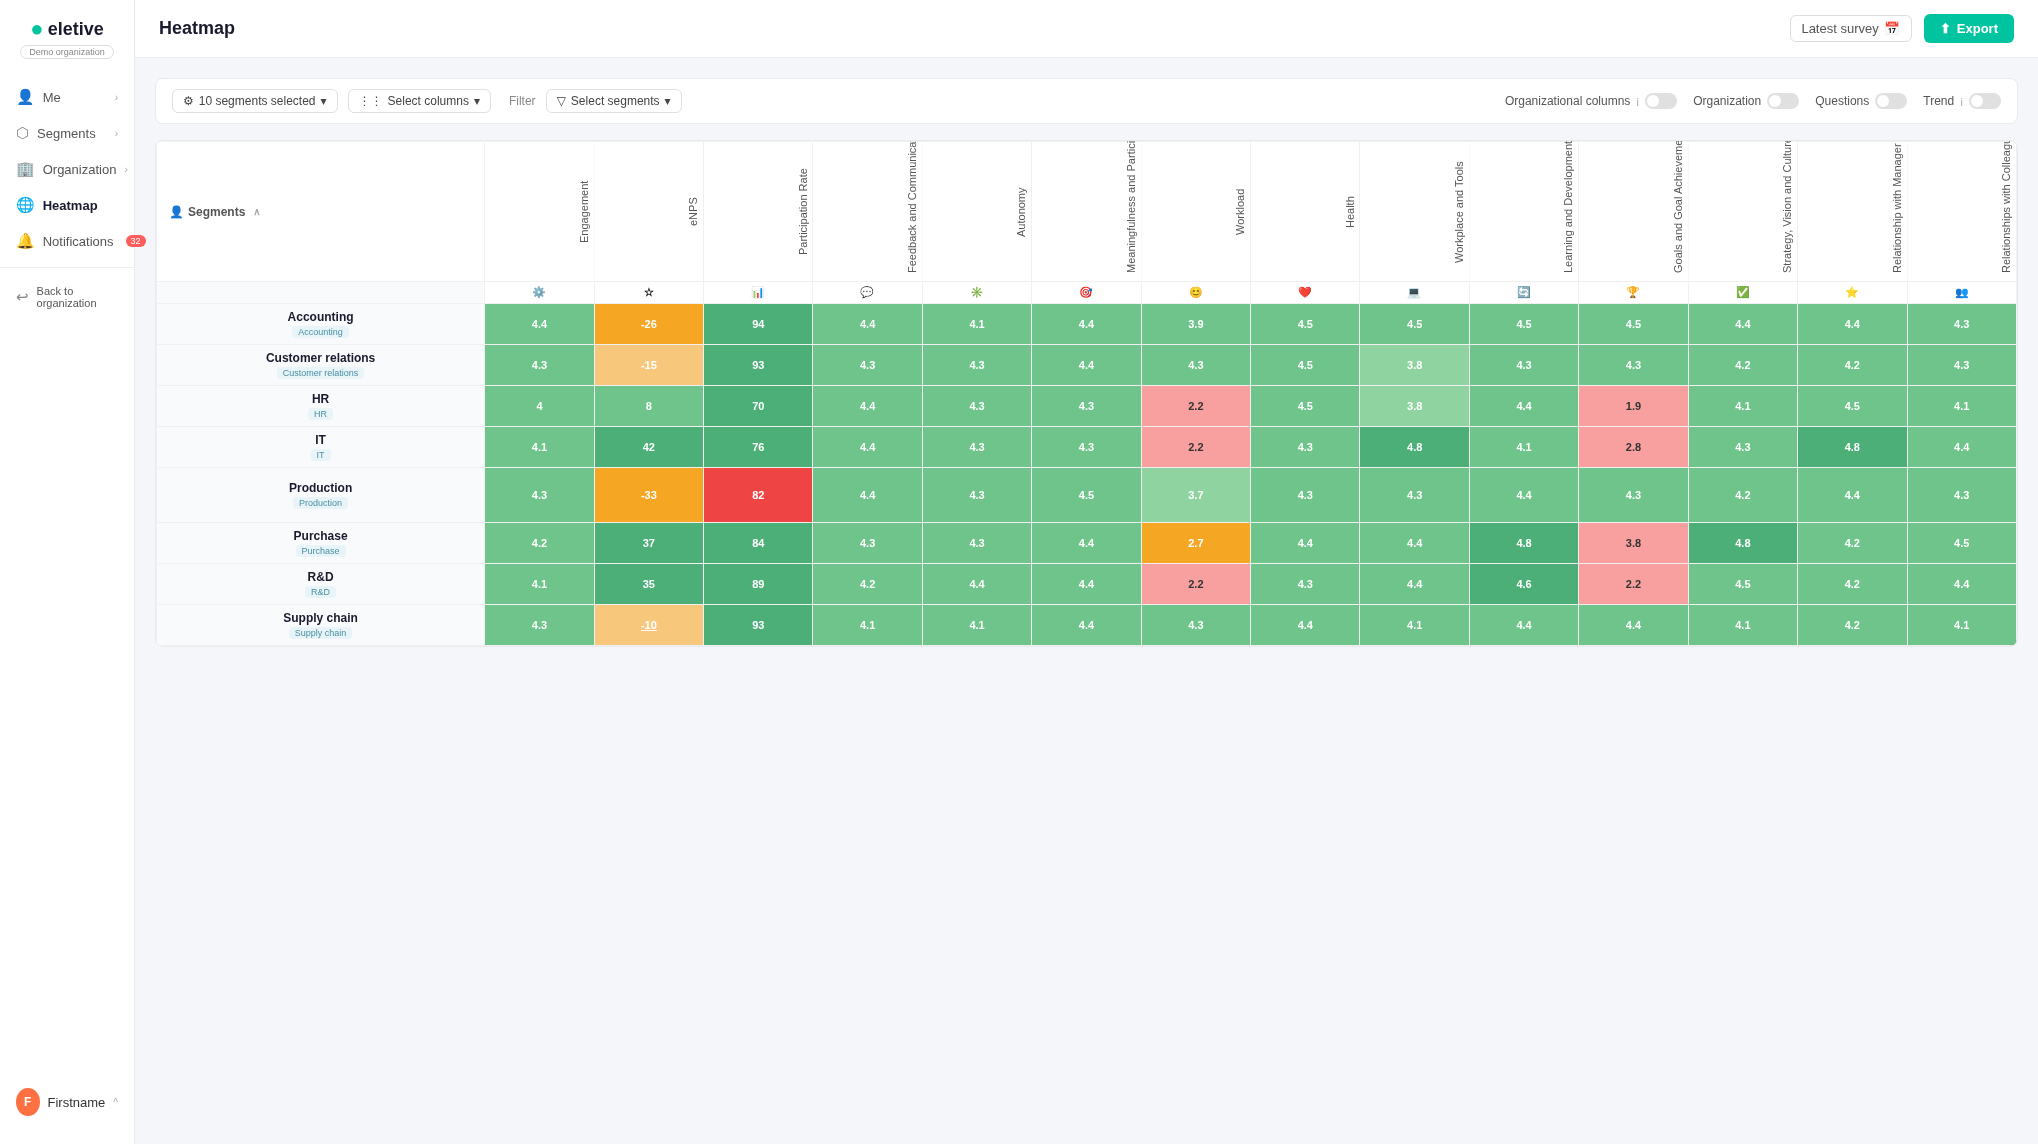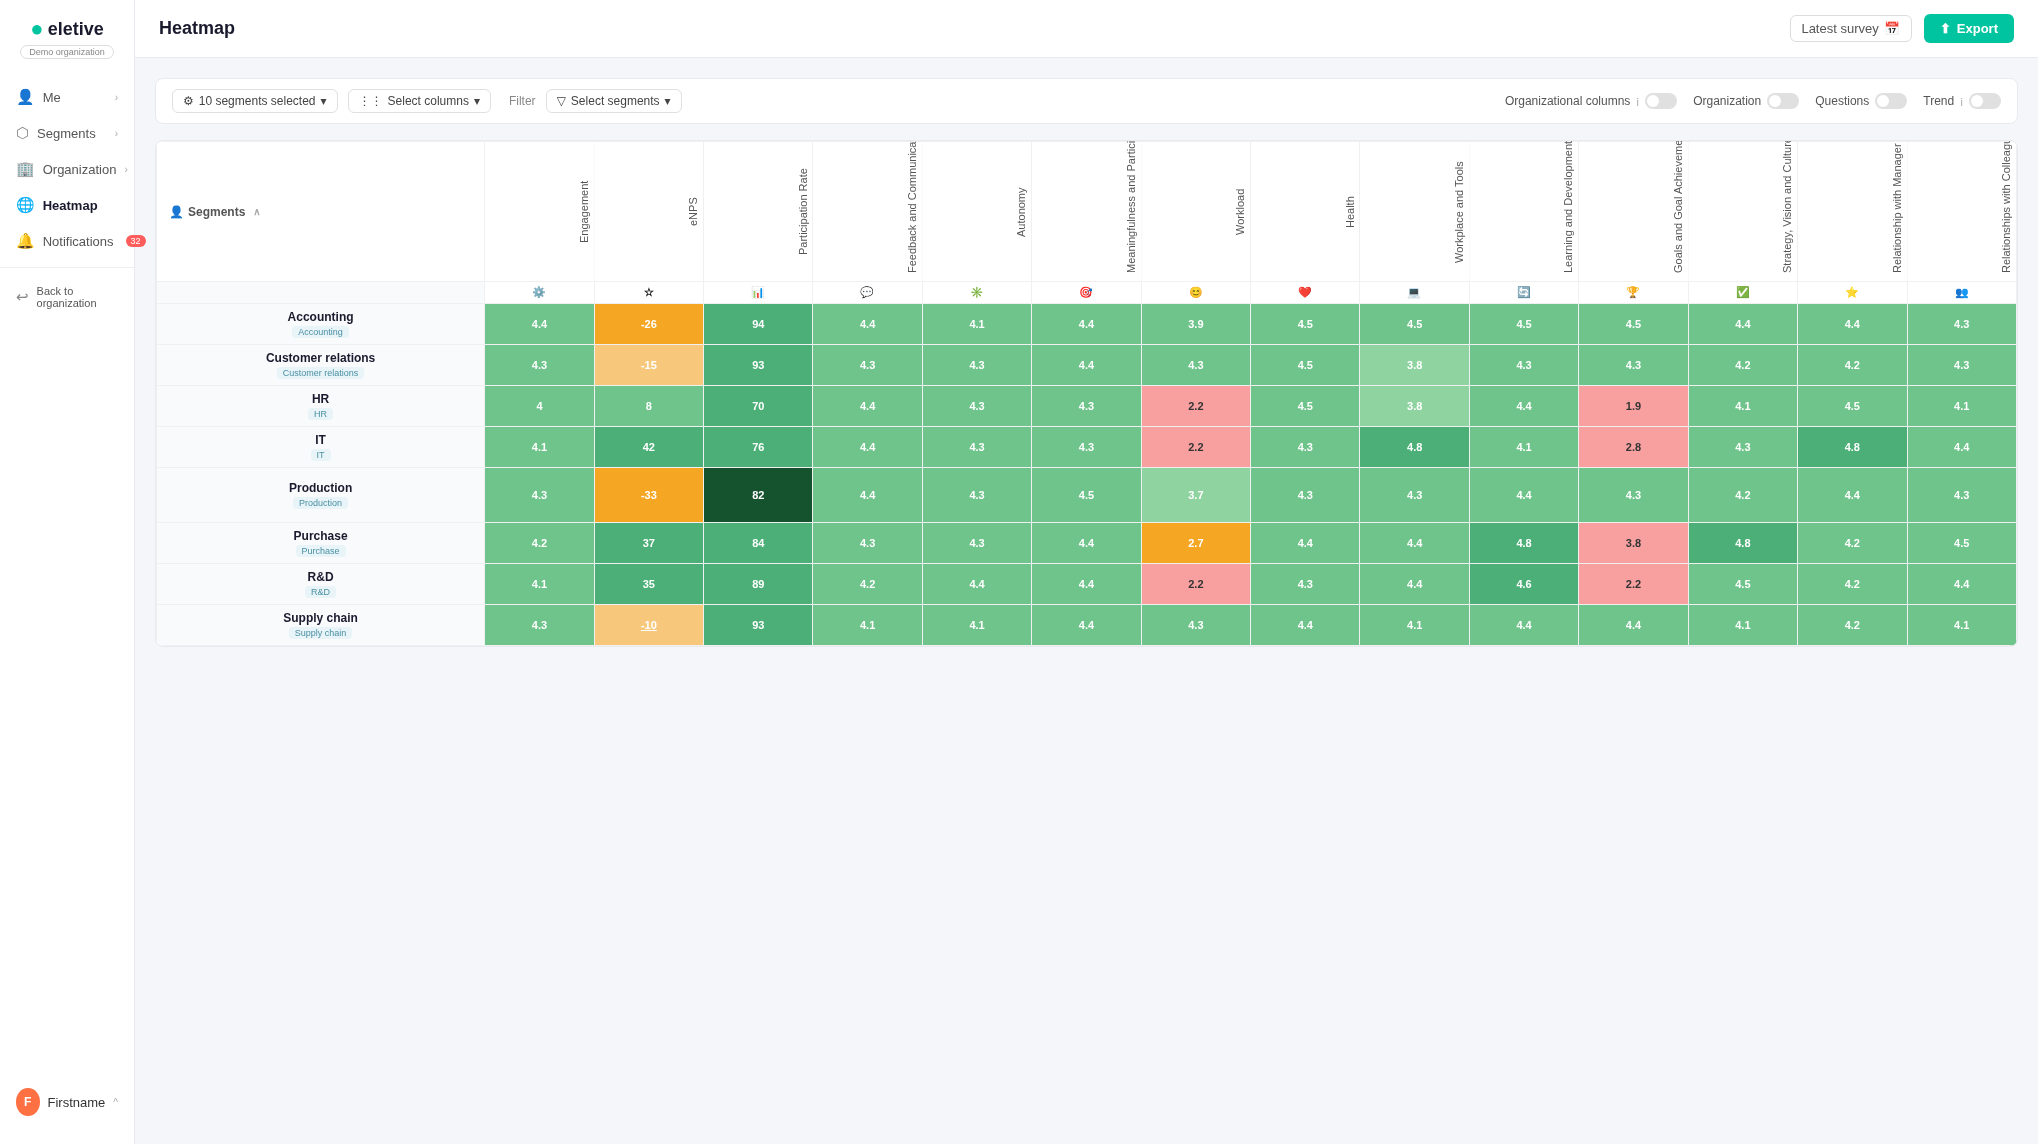--- a/index.html
+++ b/index.html
@@ -439,21 +439,21 @@
               <td class="cell" style="background: rgb(76, 175, 119); color: rgb(255, 255, 255); padding: 6px 4px;">4.8</td>
               <td class="cell" style="background: rgb(110, 196, 138); color: rgb(255, 255, 255); padding: 6px 4px;">4.4</td>
             </tr>
             <tr>
               <td class="segment-col segments-cell" style="padding: 6px 12px;">
     <div style="font-weight:600;font-size:12px;color:#1a1a2e;">Production</div>
     <span style="display:inline-block;background:#e8f4f8;color:#4a90a4;border-radius:4px;padding:1px 6px;font-size:9px;margin-top:2px;">Production</span>
   </td>
               <td class="cell" style="background: rgb(110, 196, 138); color: rgb(255, 255, 255); padding: 6px 4px;">4.3</td>
               <td class="cell" style="background: rgb(245, 166, 35); color: rgb(255, 255, 255); padding: 6px 4px;">-33</td>
-              <td class="cell" style="background: #14532d; color: rgb(255, 255, 255); padding: 21px 4px;">82</td>
+              <td class="cell" style="background: #ef4444; color: rgb(255, 255, 255); padding: 21px 4px;">82</td>
               <td class="cell" style="background: rgb(110, 196, 138); color: rgb(255, 255, 255); padding: 6px 4px;">4.4</td>
               <td class="cell" style="background: rgb(110, 196, 138); color: rgb(255, 255, 255); padding: 6px 4px;">4.3</td>
               <td class="cell" style="background: rgb(110, 196, 138); color: rgb(255, 255, 255); padding: 6px 4px;">4.5</td>
               <td class="cell" style="background: rgb(143, 212, 160); color: rgb(255, 255, 255); padding: 6px 4px;">3.7</td>
               <td class="cell" style="background: rgb(110, 196, 138); color: rgb(255, 255, 255); padding: 6px 4px;">4.3</td>
               <td class="cell" style="background: rgb(110, 196, 138); color: rgb(255, 255, 255); padding: 6px 4px;">4.3</td>
               <td class="cell" style="background: rgb(110, 196, 138); color: rgb(255, 255, 255); padding: 6px 4px;">4.4</td>
               <td class="cell" style="background: rgb(110, 196, 138); color: rgb(255, 255, 255); padding: 6px 4px;">4.3</td>
               <td class="cell" style="background: rgb(110, 196, 138); color: rgb(255, 255, 255); padding: 6px 4px;">4.2</td>
               <td class="cell" style="background: rgb(110, 196, 138); color: rgb(255, 255, 255); padding: 6px 4px;">4.4</td>

